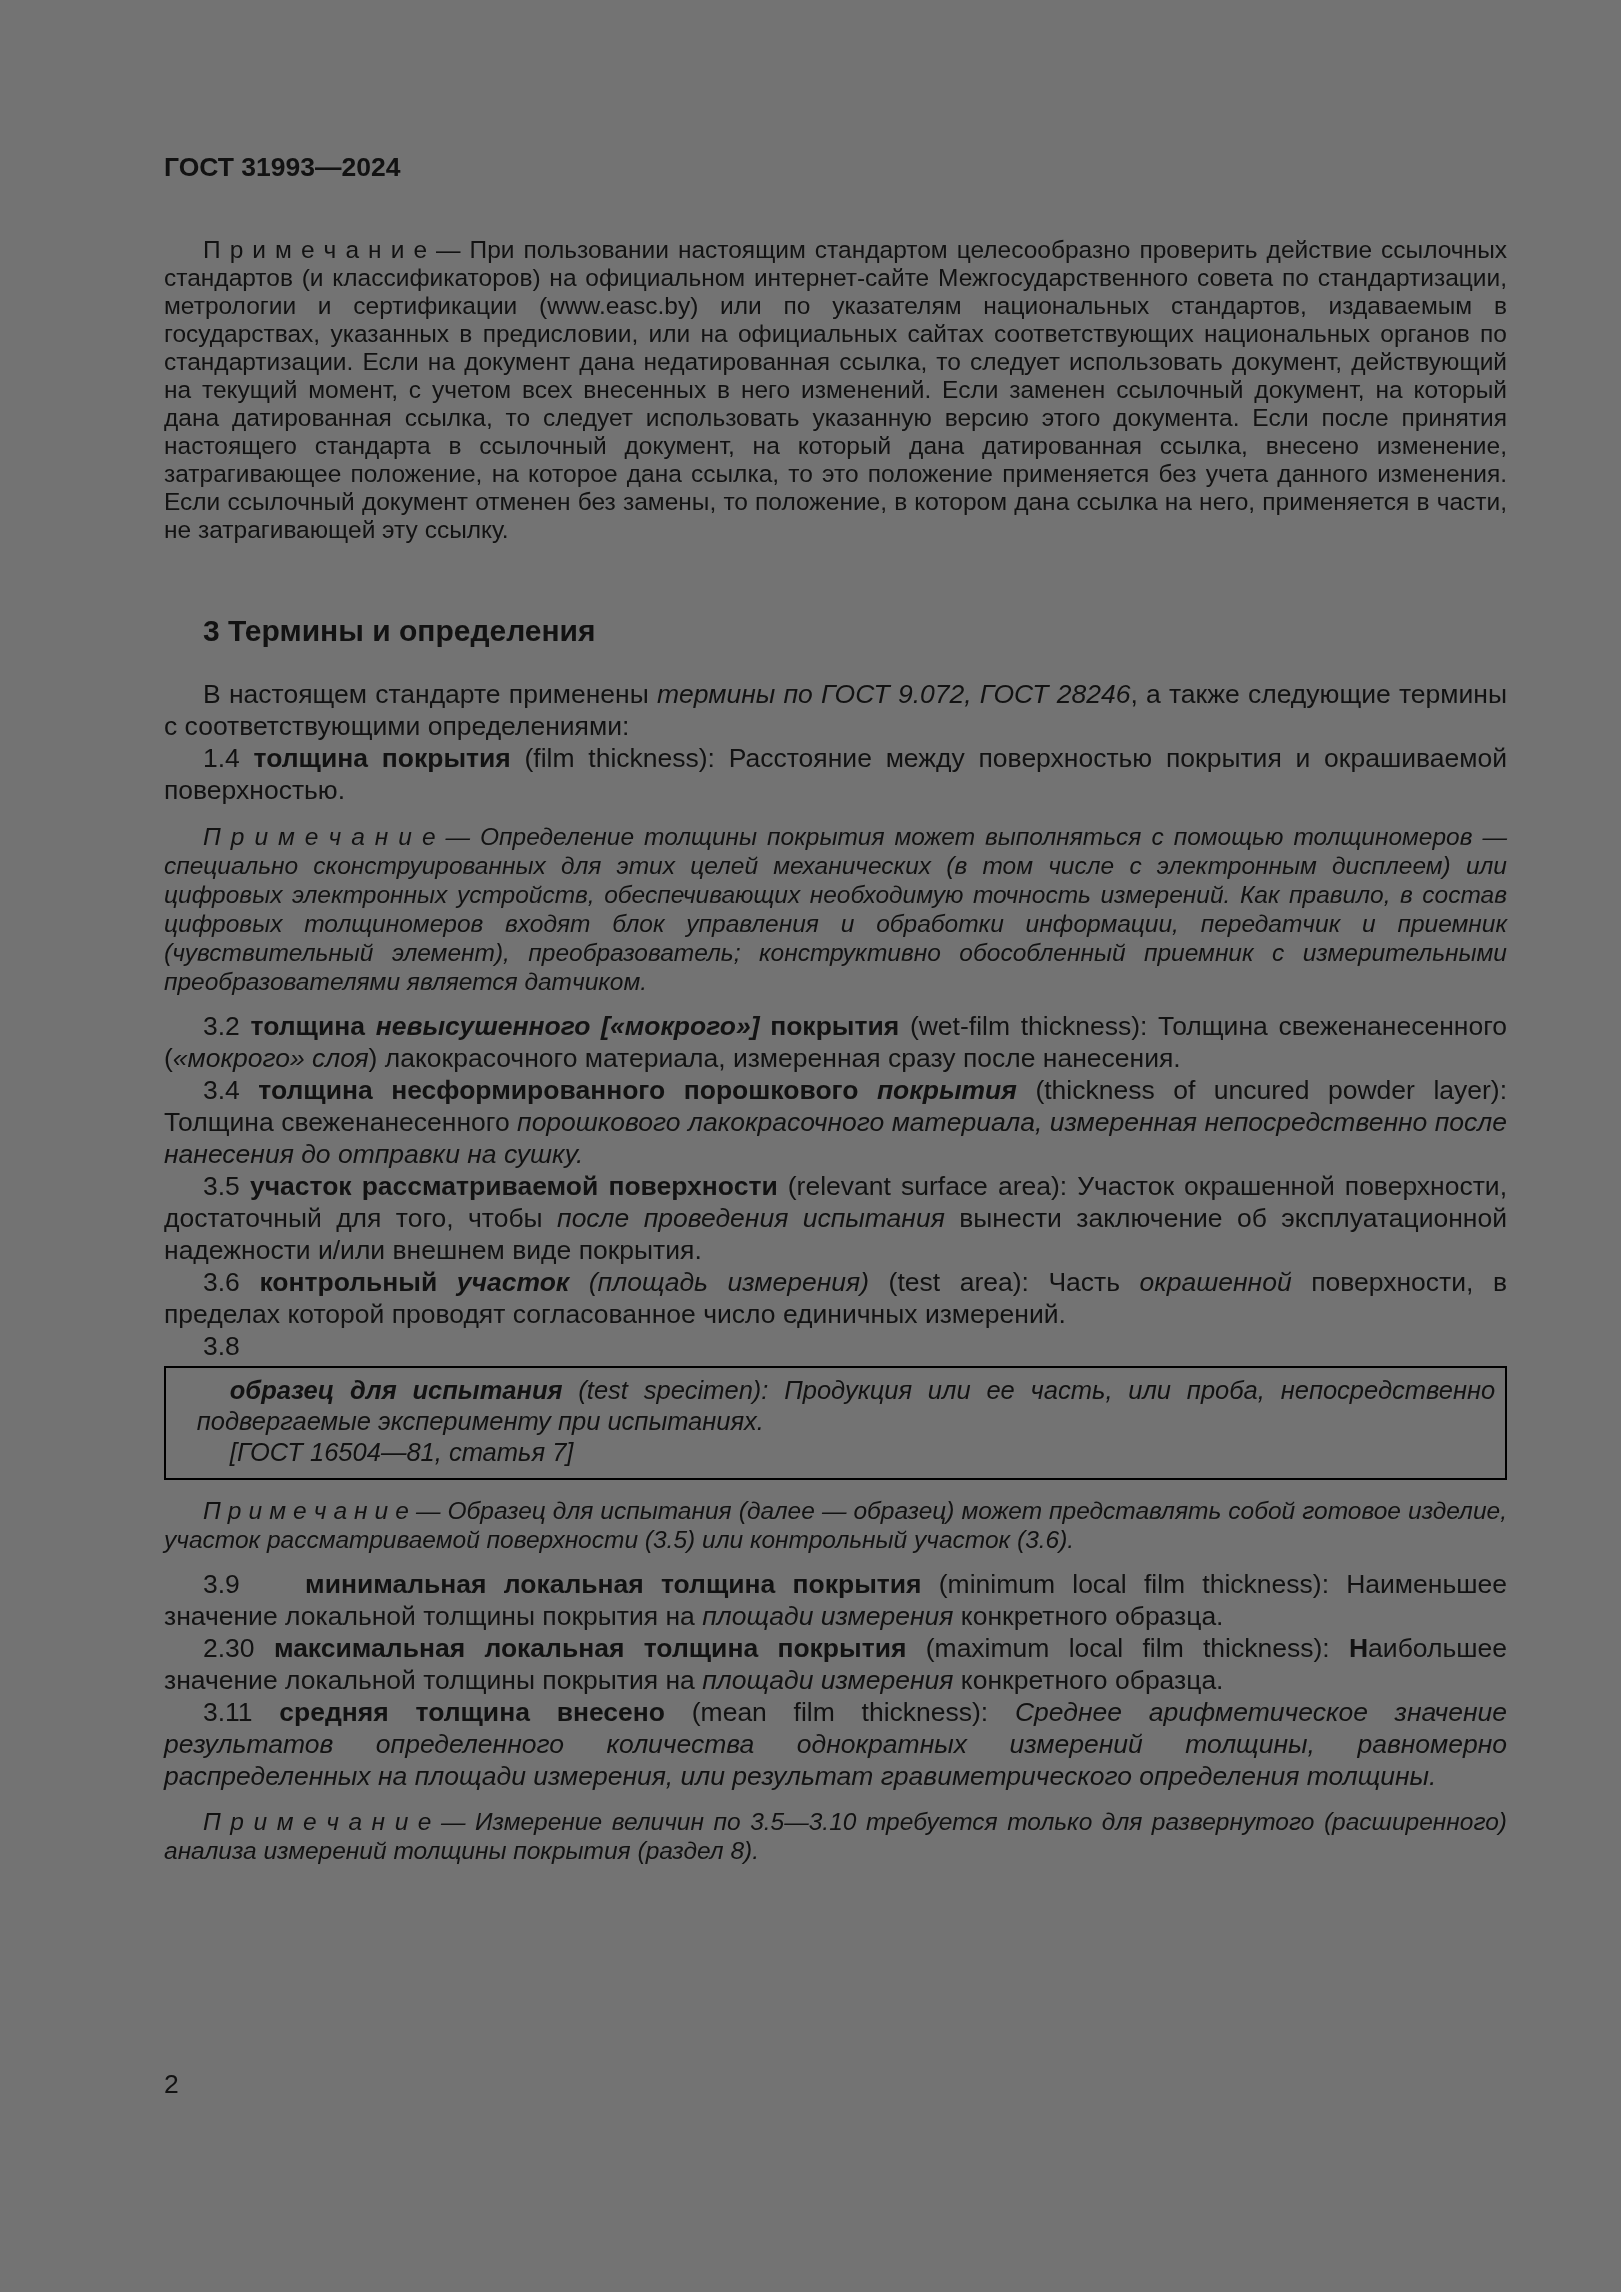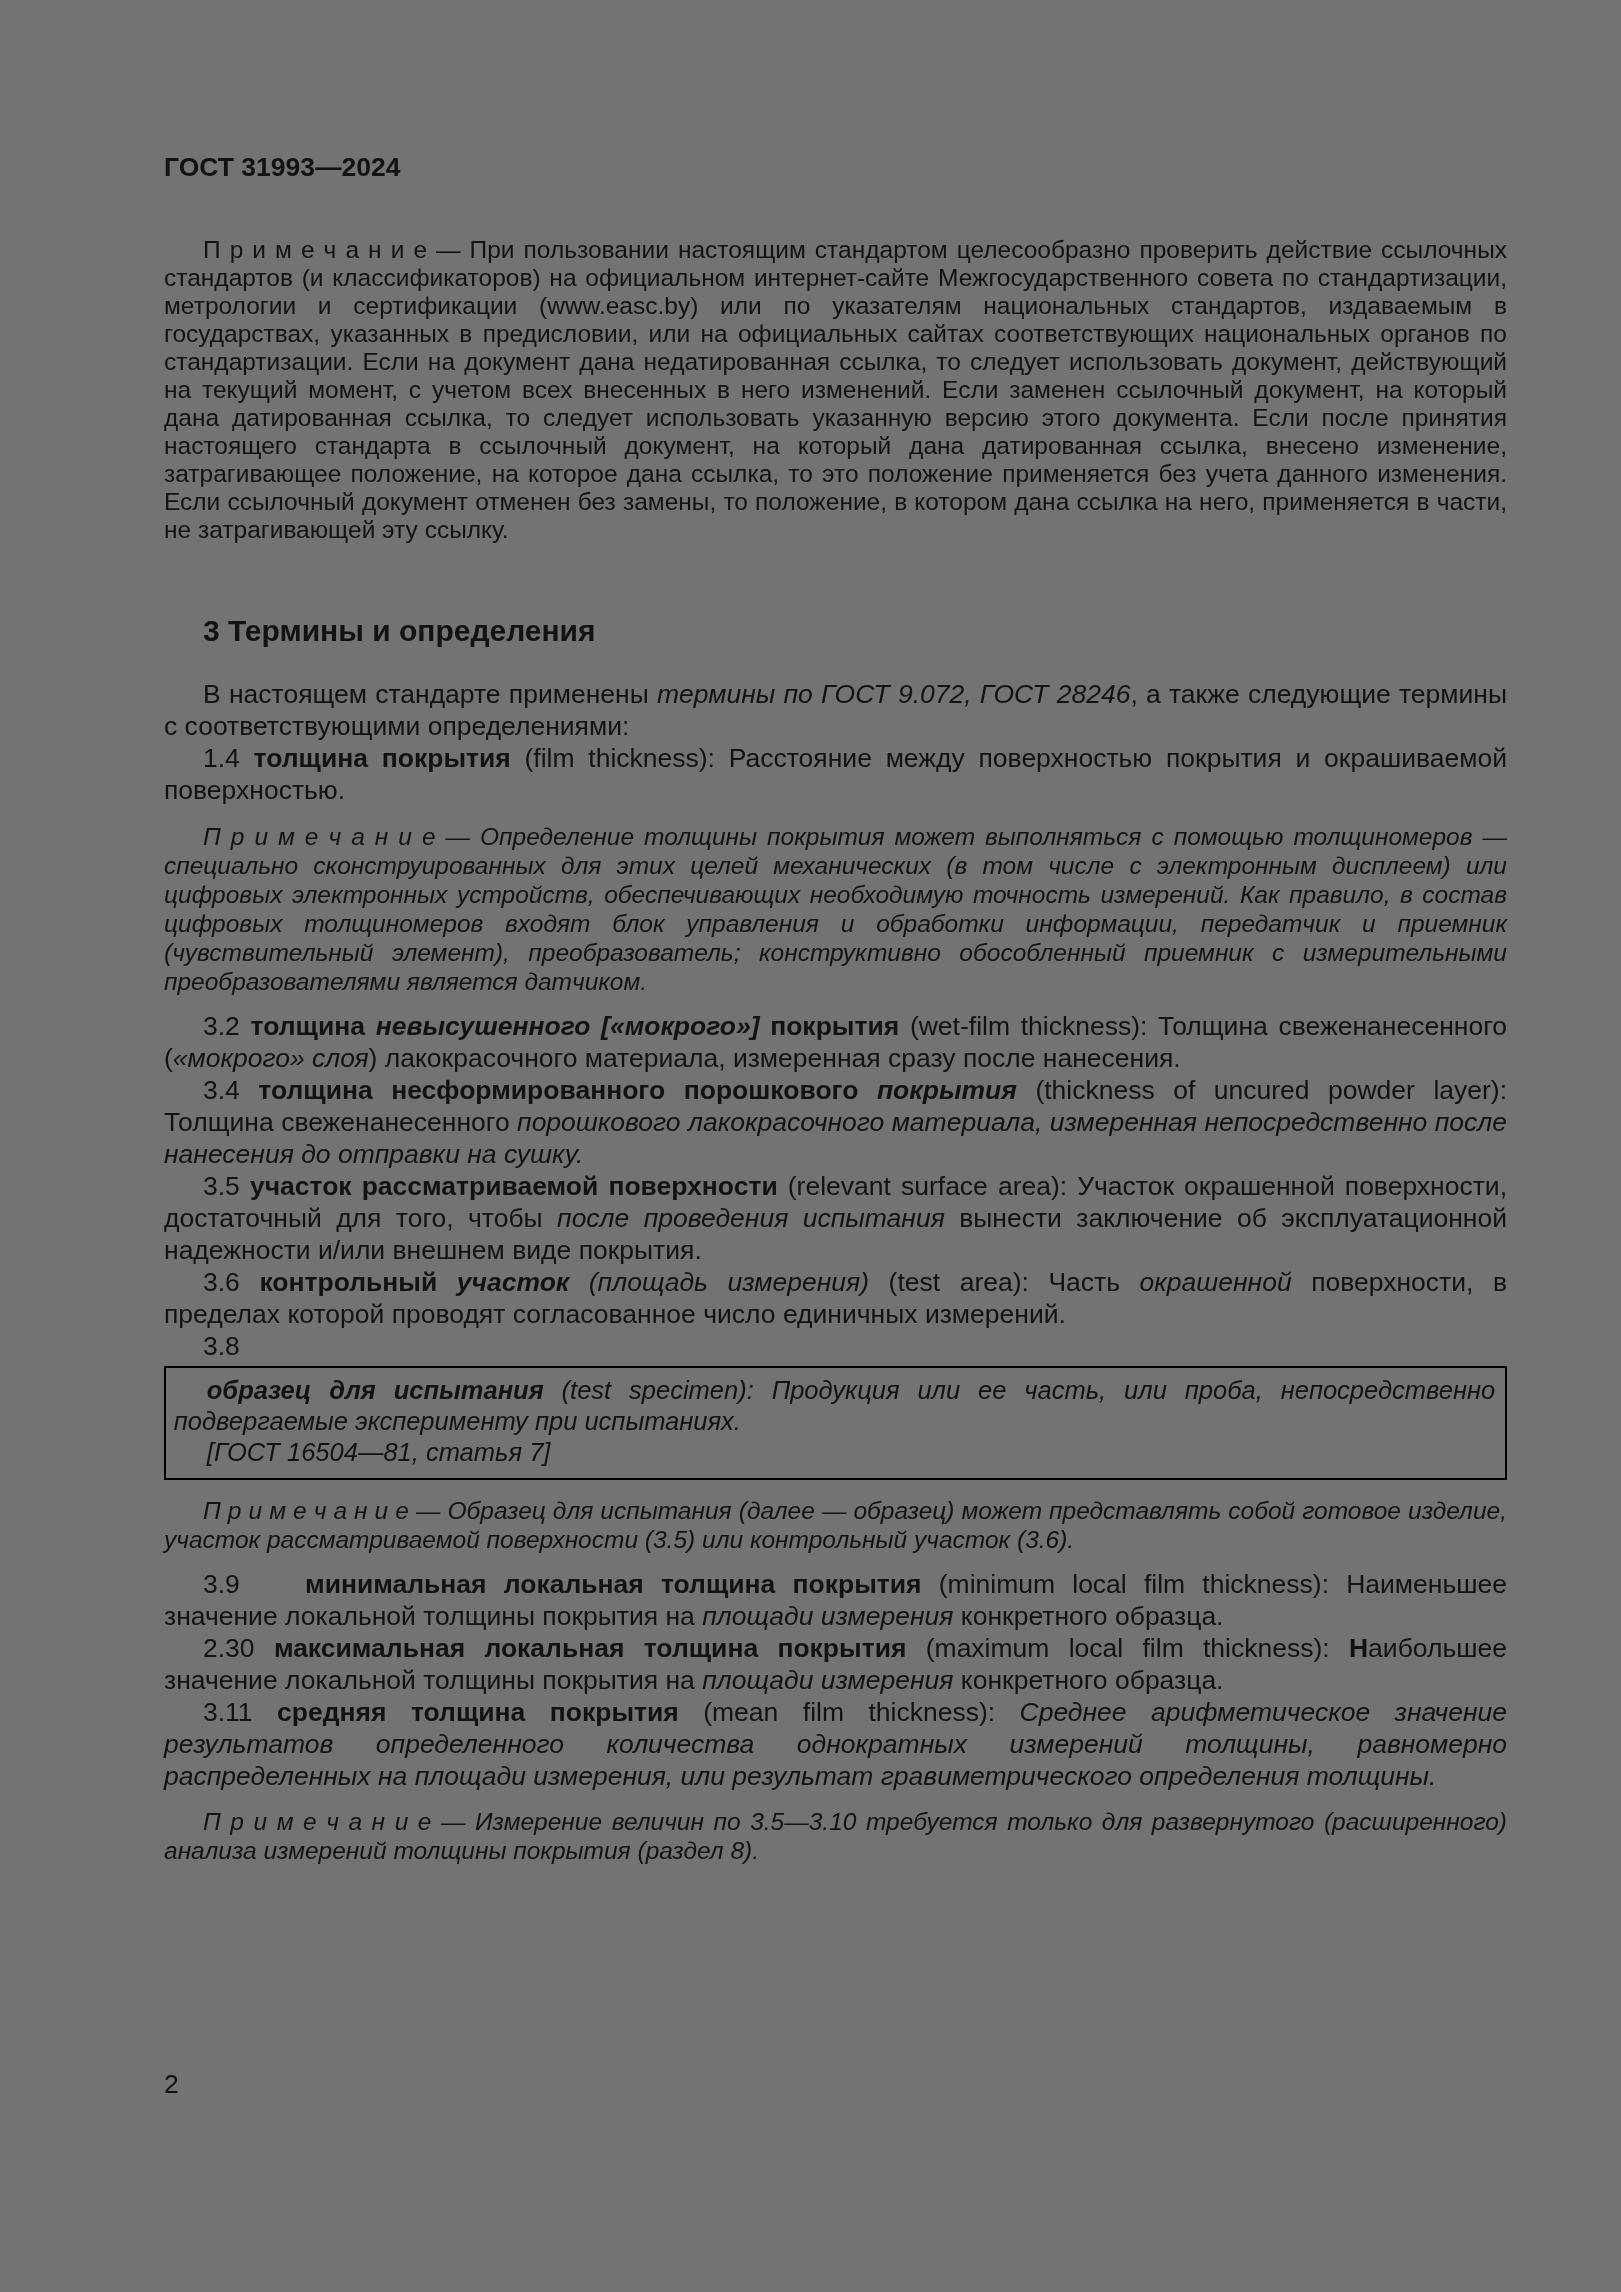--- a/index.html
+++ b/index.html
@@ -54,20 +54,21 @@
   .def-box{
     border:2.9px solid #000;
     margin-top:3.9px;
     padding:7.8px 9.8px 9.8px 7.8px;
     font-style:italic;
     font-size:25.5px;
     line-height:31px;
   }
   .def-box p{
     text-indent:33px;
+    margin-left:23px;
   }
   .page-number{
     position:absolute;
     left:164px;
     top:2070px;
     font-size:26.5px;
     line-height:29px;
   }
 </style>
 </head>
@@ -96,20 +97,20 @@
 
   <div class="def-box">
     <p class="jtext"><span style="font-weight: bold; font-style: italic;">образец для испытания</span><span style="font-style: italic;"> (test specimen): Продукция или ее часть, или проба, непосредственно подвергаемые эксперименту при испытаниях.</span></p>
     <p><span style="font-style: italic;">[ГОСТ 16504—81, статья 7]</span></p>
   </div>
 
   <p class="note jtext"><span style="font-style: italic;">П р и м е ч а н и е — Образец для испытания (далее — образец) может представлять собой готовое изделие, участок рассматриваемой поверхности (3.5) или контрольный участок (3.6).</span></p>
 
   <p class="para jtext"><span>3.9 </span><span style="font-weight: bold; margin-left: 48px;">минимальная локальная толщина покрытия</span><span> (minimum local film thickness): Наименьшее значение локальной толщины покрытия на </span><span style="font-style: italic;">площади измерения</span><span> конкретного образца.</span></p>
   <p class="para jtext"><span>2.30 </span><span style="font-weight: bold;">максимальная локальная толщина покрытия</span><span> (maximum local film thickness): </span><span style="font-weight: bold;">Н</span><span>аибольшее значение локальной толщины покрытия на </span><span style="font-style: italic;">площади измерения</span><span> конкретного образца.</span></p>
-  <p class="para jtext"><span>3.11 </span><span style="font-weight: bold;">средняя толщина покрытия</span><span> (mean film thickness): </span><span style="font-style: italic;">Среднее арифметическое значение результатов определенного количества однократных измерений толщины, равномерно распределенных на площади измерения, или результат гравиметрического определения толщины.</span></p>
+  <p class="para jtext"><span>3.11 </span><span style="font-weight: bold;">средняя толщина внесено</span><span> (mean film thickness): </span><span style="font-style: italic;">Среднее арифметическое значение результатов определенного количества однократных измерений толщины, равномерно распределенных на площади измерения, или результат гравиметрического определения толщины.</span></p>
 
   <p class="note jtext"><span style="font-style: italic;">П р и м е ч а н и е — Измерение величин по 3.5—3.10 требуется только для развернутого (расширенного) анализа измерений толщины покрытия (раздел 8).</span></p>
 
   <div class="page-number">2</div>
 
 </div>
 
 
 </body></html>

